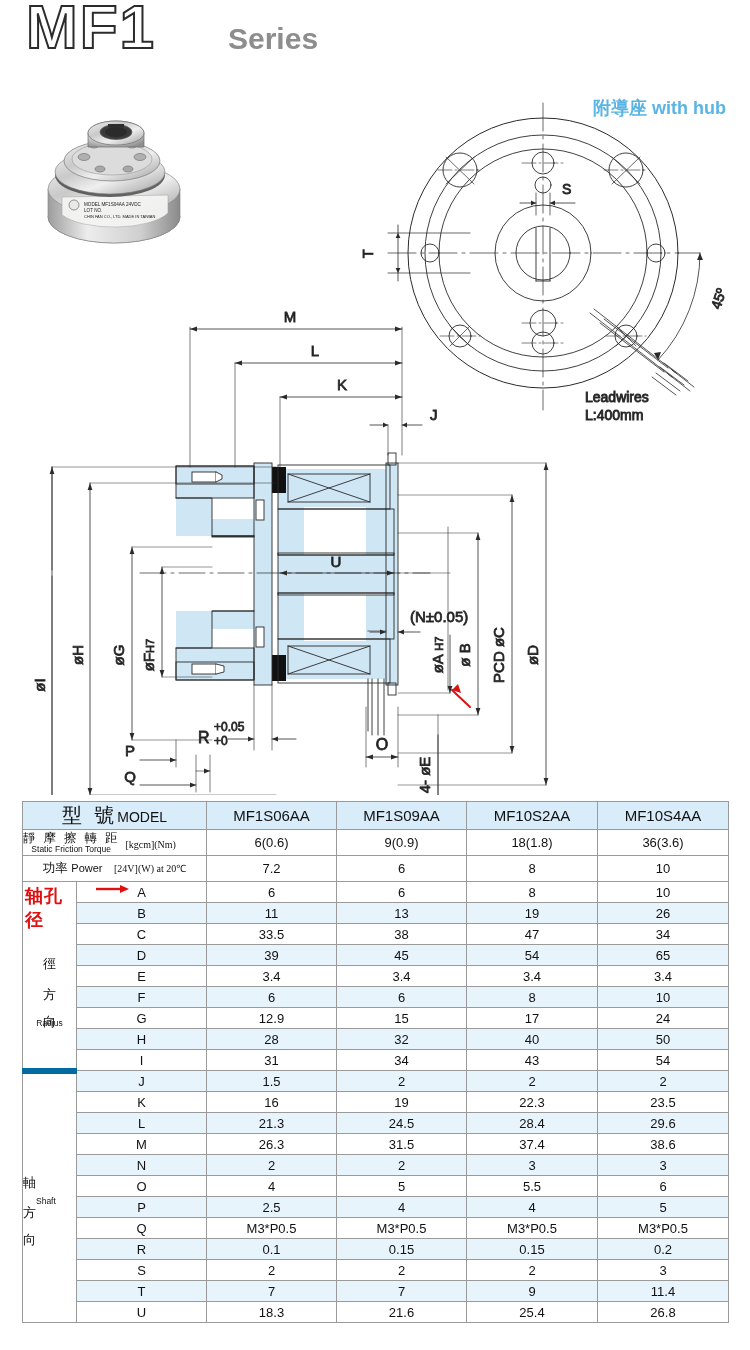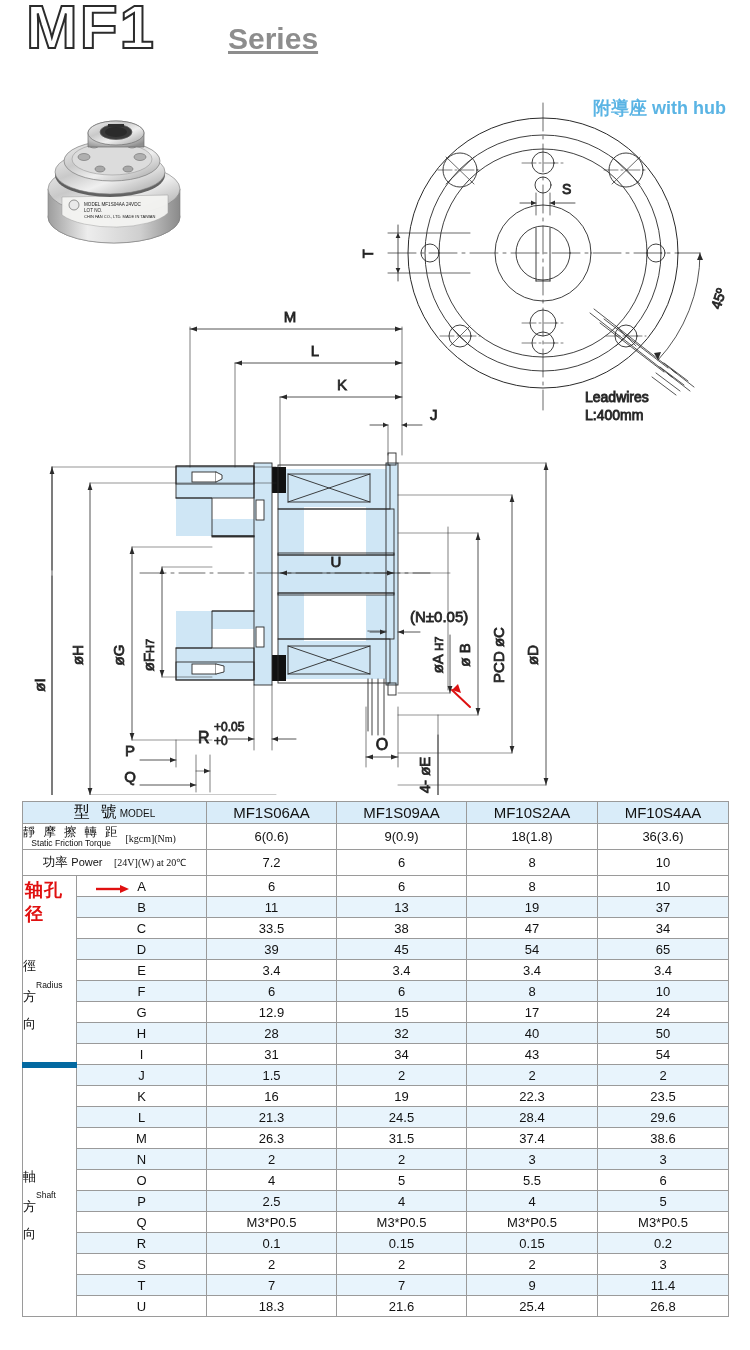--- a/index.html
+++ b/index.html
@@ -22,21 +22,20 @@
     font-size:62px; font-weight:bold; letter-spacing:2px;
     color:#ffffff;
     -webkit-text-stroke:2px #2b2b2b;
     text-shadow:0 0 0 #000;
     line-height:62px;
   }
   .logo-series {
     position:absolute; left:228px; top:22px;
     font-size:30px; font-weight:bold; color:#8d8d8d;
     letter-spacing:0px;
-    text-decoration:underline;
   }
 
   .banner {
     position:absolute; left:26px; top:58px;
     width:700px; height:30px;
     background:#7ecbee;
     border-radius:15px;
     display:flex; align-items:center;
   }
   .banner-cn {
@@ -518,21 +517,21 @@
         <col style="width:130px">
       <col style="width:130px">
         <col style="width:130px">
       <col style="width:131px">
         <col style="width:131px">
     </colgroup>
     <tbody>
 
       <tr>
         <td class="model-head" colspan="2">
-          <span class="cn" style="font-size:16px;letter-spacing:3px">型 號</span><span style="font-size:10px">MODEL</span>
+          <span class="cn" style="font-size:20px;letter-spacing:3px">型 號</span><span style="font-size:14px">MODEL</span>
         </td>
         <td class="model-head">MF1S06AA</td>
         <td class="model-head">MF1S09AA</td>
         <td class="model-head">MF10S2AA</td>
         <td class="model-head">MF10S4AA</td>
       </tr>
 
       <tr>
         <td class="label-wide" colspan="2" style="height:26px">
           <div style="display:flex;align-items:flex-end;gap:6px;line-height:1.05">
@@ -559,37 +558,37 @@
         <td class="val">6</td>
         <td class="val">8</td>
         <td class="val">10</td>
       </tr>
 
       <tr>
         <td class="groupcell" rowspan="9" style="position:relative;border-bottom:6px solid #0369a1">
           <div style="position:absolute;left:0;top:2px;width:100%;text-align:left;padding-left:2px;">
             <span class="shaftbore">轴孔径</span>
           </div>
-          <div style="margin-top:26px;display:flex;flex-direction:row;align-items:center;">
+          <div style="margin-top:26px;display:flex;flex-direction:column;align-items:center;">
             <span class="vertgroup">徑 方 向</span>
             <span class="vertgroup-en">Radius</span>
           </div>
         </td>
         <td class="dimletter">A</td>
         <td class="val">6</td>
         <td class="val">6</td>
         <td class="val">8</td>
         <td class="val">10</td>
       </tr>
       <tr class="zebra">
         <td class="dimletter">B</td>
         <td class="val">11</td>
         <td class="val">13</td>
         <td class="val">19</td>
-        <td class="val">37</td>
+        <td class="val">26</td>
       </tr>
       <tr>
         <td class="dimletter">C</td>
         <td class="val">33.5</td>
         <td class="val">38</td>
         <td class="val">47</td>
         <td class="val">34</td>
       </tr>
       <tr class="zebra">
         <td class="dimletter">D</td>

